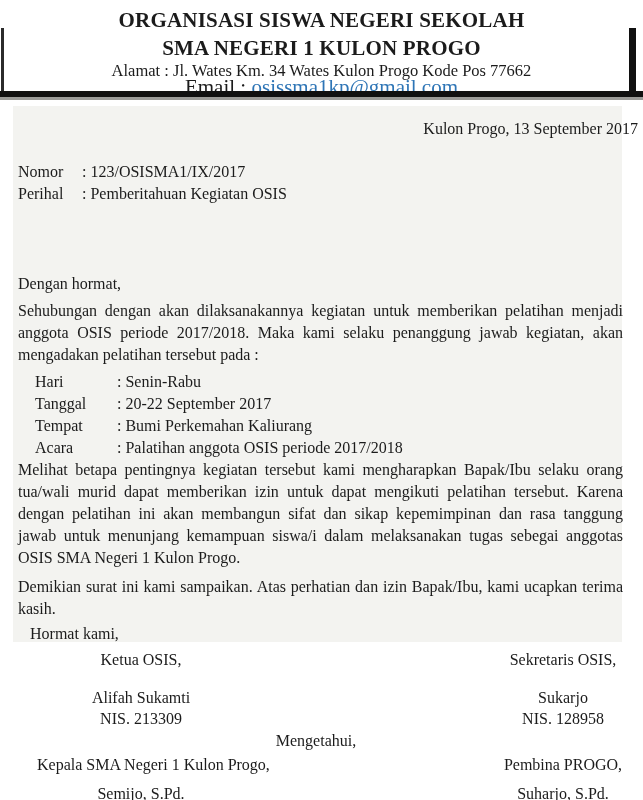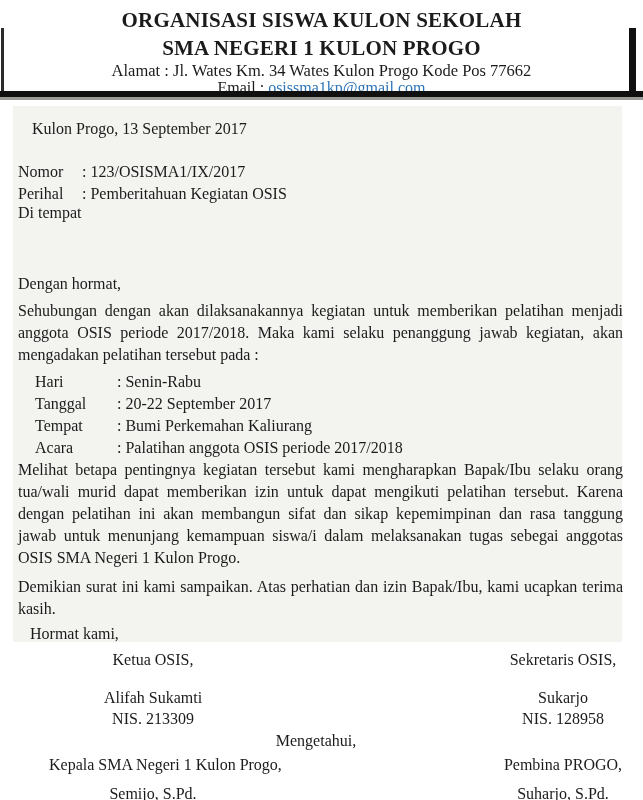--- a/index.html
+++ b/index.html
@@ -11,76 +11,75 @@
     font-size:16px; line-height:22px;
   }
   
   .org1 { position:absolute; top:6px;  left:0; width:643px; text-align:center;
           font-size:21px; font-weight:bold; line-height:28px; letter-spacing:.2px; }
   .org2 { position:absolute; top:34px; left:0; width:643px; text-align:center;
           font-size:21px; font-weight:bold; line-height:28px; letter-spacing:.2px; }
   .addr { position:absolute; top:61px; left:0; width:643px; text-align:center;
           font-size:16.5px; line-height:19px; }
   .email-line { position:absolute; top:79px; left:0; width:643px; text-align:center;
-          font-size:16px; line-height:17px; }
+          font-size:21px; line-height:17px; }
   .email-line a { color:#2e75b6; text-decoration:underline; }
   .rule { position:absolute; left:0; top:91px; width:643px; height:6px; background:#101010; }
   .rule::after { content:""; position:absolute; left:0; top:6px; width:100%; height:3px; background:#9b9b98; }
   .hdr-bar-right { position:absolute; left:629px; top:28px; width:7px; height:66px; background:#101010; }
   .hdr-bar-left  { position:absolute; left:1px;  top:28px; width:3px; height:66px; background:#2b2b2b; }
   
   .body-bg { position:absolute; left:13px; top:106px; width:609px; height:536px; background:#f3f3f0; }
   
   .abs { position:absolute; left:18px; right:20px; }
-  .date-line { position:absolute; left:32px; right:5px; top:118px; text-align:left; }
+  .date-line { position:absolute; left:32px; right:5px; top:118px; text-align:right; }
   .meta { top:161px; }
   .meta-label { display:inline-block; width:64px; }
   .recipient { top:202px; }
   .salutation { top:273px; }
   .para { text-align:justify; }
   .p1 { top:300px; }
   .details { top:371px; left:35px; }
   .detail-label { display:inline-block; width:82px; }
   .p2 { top:459px; }
   .p3 { top:576px; }
   .closing { top:623px;margin-left:12px; }
   
   .sig { position:absolute; text-align:center; white-space:nowrap; line-height:20px; }
-  .sig-left  { left:12px;     width:245px;padding-left:37px; }
+  .sig-left  { left:0;     width:245px;padding-left:37px; }
   .sig-right { left:483px; width:160px; }
   .mengetahui { position:absolute; left:0; width:552px; padding-left:80px; text-align:center; top:731px; line-height:20px; }
 </style>
 </head>
 <body>
 
 <div class="page">
 
   <div class="hdr-bar-left"></div>
   <div class="hdr-bar-right"></div>
 
   <header>
-    <div class="org1">ORGANISASI SISWA KULON SEKOLAH</div>
+    <div class="org1">ORGANISASI SISWA NEGERI SEKOLAH</div>
     <div class="org2">SMA NEGERI 1 KULON PROGO</div>
     <div class="addr">Alamat : Jl. Wates Km. 34 Wates Kulon Progo Kode Pos 77662</div>
     <div class="email-line"><span>Email : </span><a href="#">osissma1kp@gmail.com</a></div>
   </header>
   <div class="rule"></div>
 
   <div class="body-bg"></div>
 
   <main>
     <div class="date-line">Kulon Progo, 13 September 2017</div>
 
     <div class="abs meta">
       <div><span class="meta-label">Nomor</span><span>: 123/OSISMA1/IX/2017</span></div>
       <div><span class="meta-label">Perihal</span><span>: Pemberitahuan Kegiatan OSIS</span></div>
     </div>
 
     <div class="abs recipient">
-      <div>Di tempat</div>
     </div>
 
     <div class="abs salutation">Dengan hormat,</div>
 
     <p class="abs para p1">Sehubungan dengan akan dilaksanakannya kegiatan untuk memberikan pelatihan menjadi anggota OSIS periode 2017/2018. Maka kami selaku penanggung jawab kegiatan, akan mengadakan pelatihan tersebut pada :</p>
 
     <div class="abs details">
       <div><span class="detail-label">Hari</span><span>: Senin-Rabu</span></div>
       <div><span class="detail-label">Tanggal</span><span>: 20-22 September 2017</span></div>
       <div><span class="detail-label">Tempat</span><span>: Bumi Perkemahan Kaliurang</span></div>

